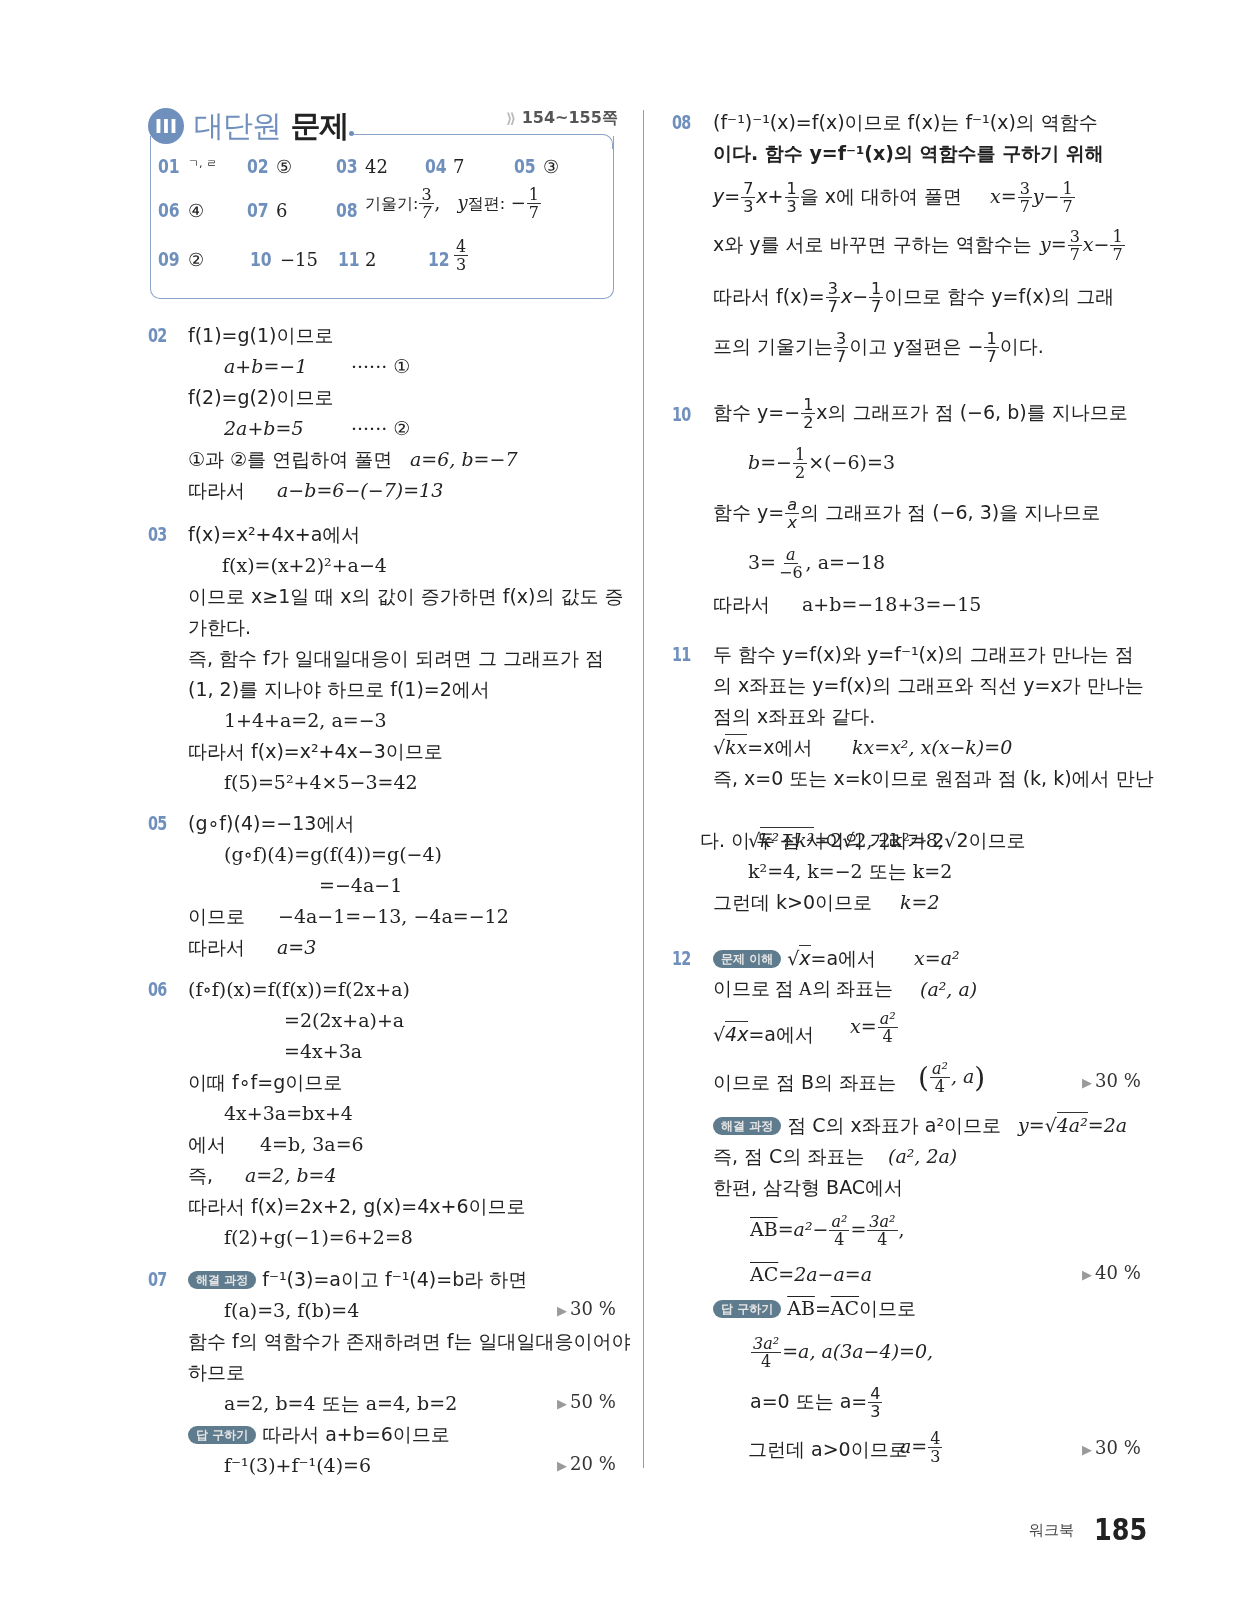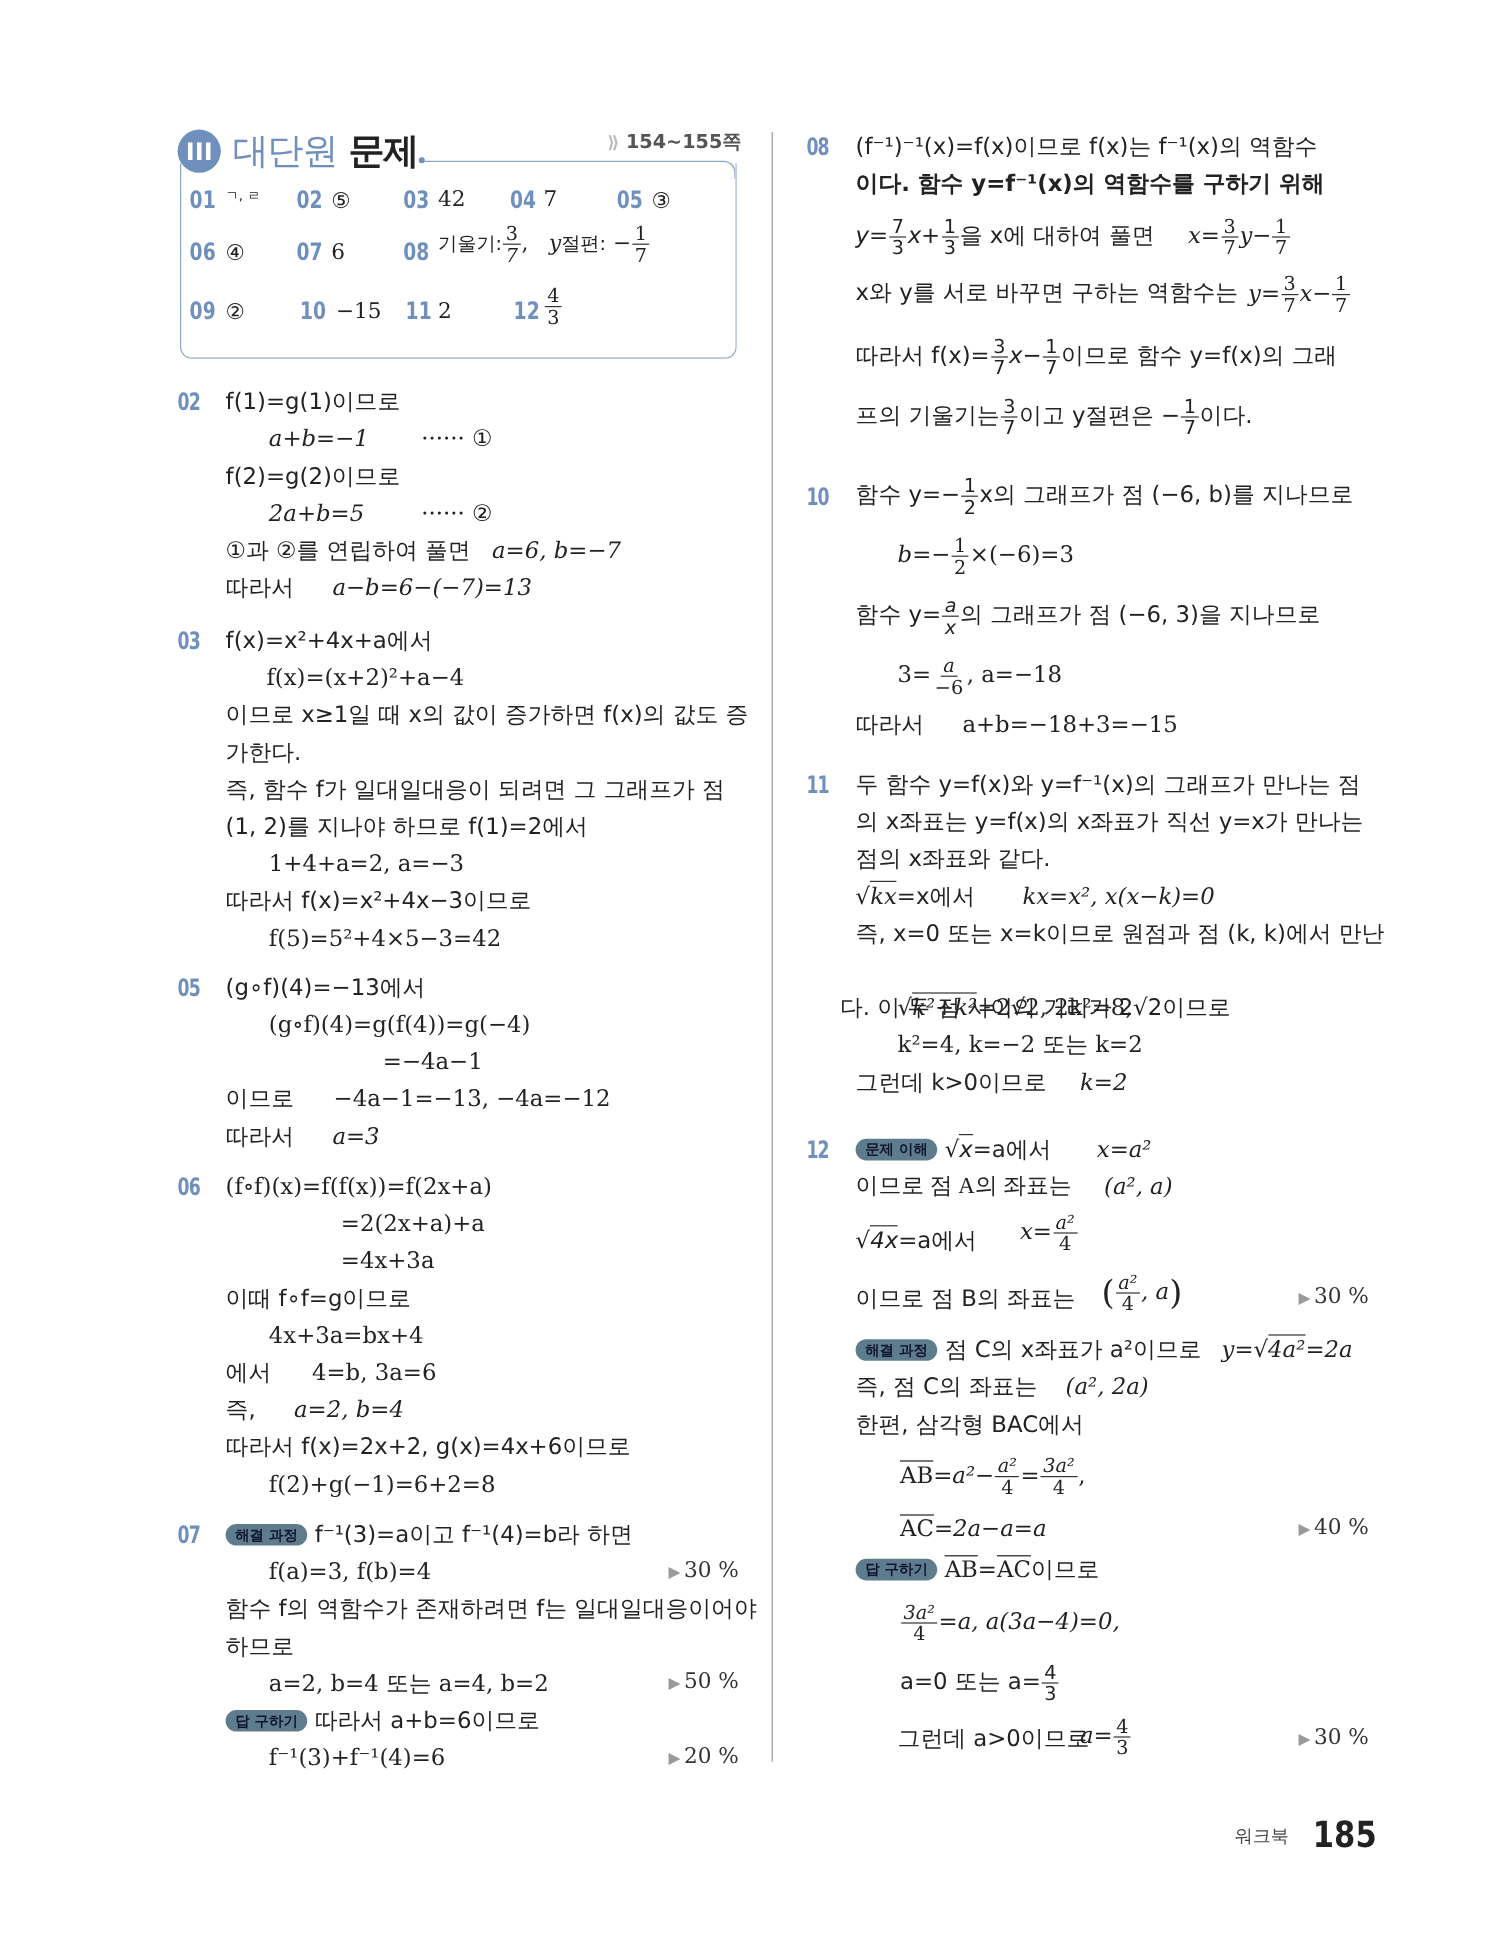--- a/index.html
+++ b/index.html
@@ -9,21 +9,21 @@
   .ko { font-family: "DejaVu Sans", "Liberation Sans", sans-serif; }
   .line { position: absolute; white-space: nowrap; font-size: 19px; line-height: 24px; }
   .num { position: absolute; font-family: "DejaVu Sans Condensed", "DejaVu Sans", sans-serif;
          font-weight: bold; color: #6f8fbd; font-size: 20px; letter-spacing: -1px; transform: scaleX(0.8); transform-origin: left center; }
   .m { font-family: "DejaVu Serif", "Liberation Serif", serif; }
   .i { font-style: italic; }
   .frac { display: inline-flex; flex-direction: column; align-items: center; vertical-align: middle;
           font-size: 16px; line-height: 17px; margin: 0 1px; }
   .frac .n { border-bottom: 1px solid #333; padding: 0 2px; }
   .frac .d { padding: 0 2px; }
-  .badge { display: inline-block; background: #5f7c8e; color: #0f172a; border-radius: 10px;
+  .badge { display: inline-block; background: #5f7c8e; color: #e5e5e5; border-radius: 10px;
            font-family: "DejaVu Sans", sans-serif; font-size: 12px; font-weight: bold;
            padding: 1px 8px; line-height: 16px; vertical-align: 2px; margin-right: 6px; }
   .pct { position: absolute; font-size: 18px; color: #333; }
   .pct .tri { color: #9a9a9a; font-size: 13px; margin-right: 3px; }
   .ov { text-decoration: overline; }
   .sqrt { border-top: 1px solid #333; padding-top: 1px; }
   .title-num-circle { position: absolute; left: 148px; top: 108px; width: 36px; height: 36px;
           border-radius: 50%; background: #6f8fbd; color: #fff; font-family: "DejaVu Sans", sans-serif;
           font-weight: bold; font-size: 20px; text-align: center; line-height: 36px; }
   .answer-box { position: absolute; left: 150px; top: 136px; width: 462px; height: 162px;
@@ -232,21 +232,21 @@
   <span>3=</span><span class="frac">
       <span class="n i">a</span>
       <span class="d">−6</span>
     </span><span>,   a=−18</span>
 </div>
 <div class="line ko" style="left:713px;top:592px;">따라서</div>
 <div class="line" style="left:802px;top:592px;">a+b=−18+3=−15</div>
 
 <div class="num" style="left:672px;top:642px;">11</div>
 <div class="line ko" style="left:713px;top:642px;">두 함수 y=f(x)와 y=f⁻¹(x)의 그래프가 만나는 점</div>
-<div class="line ko" style="left:713px;top:673px;">의 x좌표는 y=f(x)의 x좌표가 직선 y=x가 만나는</div>
+<div class="line ko" style="left:713px;top:673px;">의 x좌표는 y=f(x)의 그래프와 직선 y=x가 만나는</div>
 <div class="line ko" style="left:713px;top:704px;">점의 x좌표와 같다.</div>
 <div class="line" style="left:713px;top:735px;">
   √<span class="sqrt i">kx</span><span class="ko">=x에서</span>
 </div>
 <div class="line i" style="left:852px;top:735px;">kx=x²,   x(x−k)=0</div>
 <div class="line ko" style="left:713px;top:766px;">즉, x=0 또는 x=k이므로 원점과 점 (k, k)에서 만난</div>
 <div class="line ko" style="left:700px;top:797px;margin-top:31px;">다. 이 두 점 사이의 거리가 2√2이므로</div>
 <div class="line" style="left:748px;top:828px;">
   √<span class="sqrt i">k²+k²</span><span>=2√2,   2k²=8,</span>
 </div>

